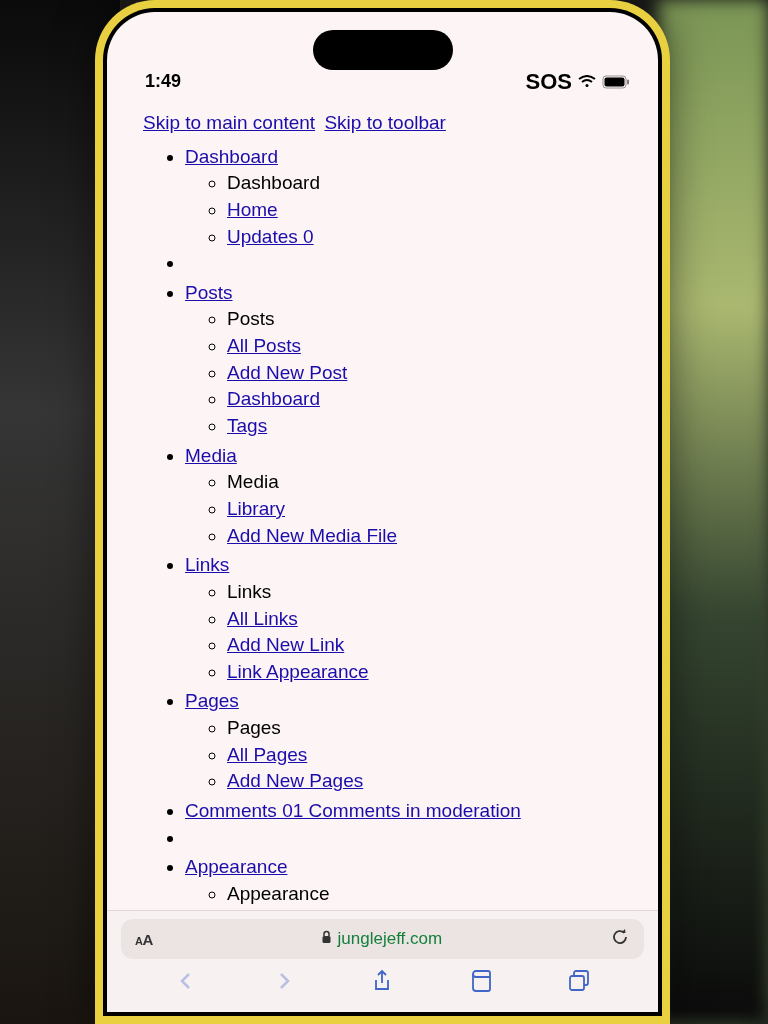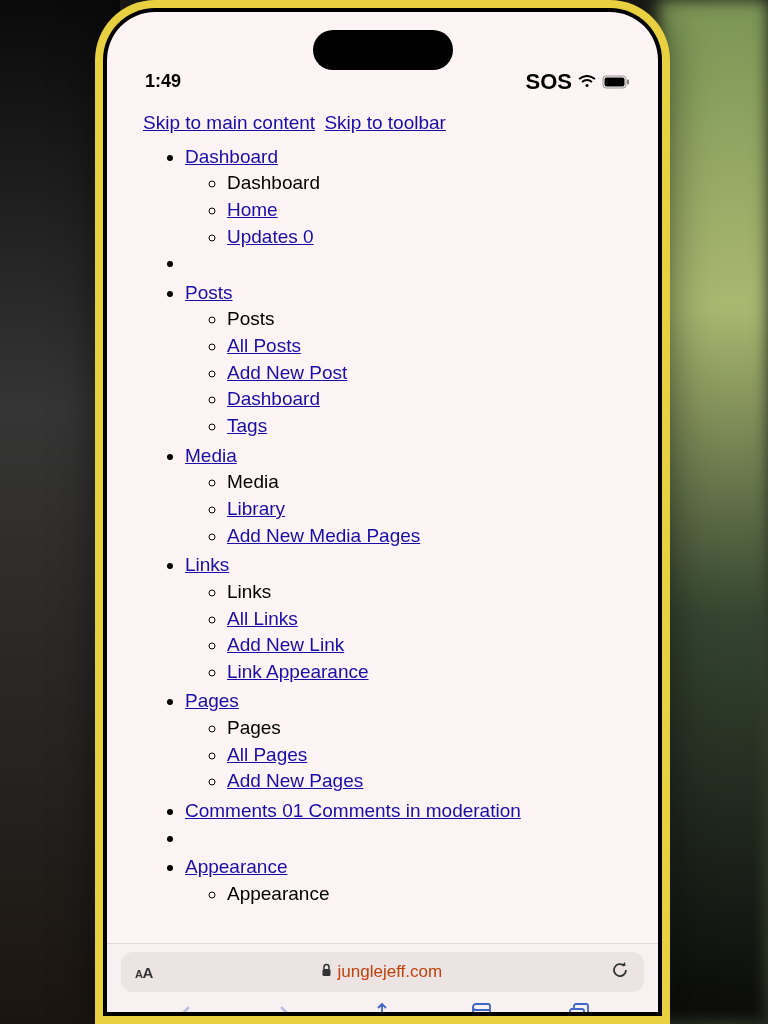--- a/index.html
+++ b/index.html
@@ -178,21 +178,21 @@
       color: #000;
       text-decoration: none;
     }
     
     
     .safari-toolbar {
       position: absolute;
       bottom: 0;
       left: 0;
       right: 0;
-      height: 69px;
+      height: 102px;
       background: rgba(248, 240, 240, 0.95);
       backdrop-filter: blur(10px);
       border-top: 1px solid rgba(0,0,0,0.1);
     }
     
     .url-bar {
       display: flex;
       align-items: center;
       justify-content: space-between;
       margin: 8px 14px 0 14px;
@@ -206,21 +206,21 @@
       font-size: 13px;
       font-weight: 600;
       color: #333;
       letter-spacing: -0.5px;
     }
     
     .url-center {
       display: flex;
       align-items: center;
       gap: 6px;
-      color: #c2410c;
+      color: #15803d;
       font-size: 17px;
     }
     
     .lock-icon svg {
       width: 11px;
       height: 14px;
     }
     
     .reload-icon svg {
       width: 20px;
@@ -308,21 +308,21 @@
               <li><a href="#">Dashboard</a></li>
               <li><a href="#">Tags</a></li>
             </ul>
           </li>
 
           <li>
             <div class="section-heading"><a href="#">Media</a></div>
             <ul>
               <li><span class="plain-text">Media</span></li>
               <li><a href="#">Library</a></li>
-              <li><a href="#">Add New Media Pages</a></li>
+              <li><a href="#">Add New Media File</a></li>
             </ul>
           </li>
 
           <li>
             <div class="section-heading"><a href="#">Links</a></div>
             <ul>
               <li><span class="plain-text">Links</span></li>
               <li><a href="#">All Links</a></li>
               <li><a href="#">Add New Link</a></li>
               <li><a href="#">Link Appearance</a></li>

